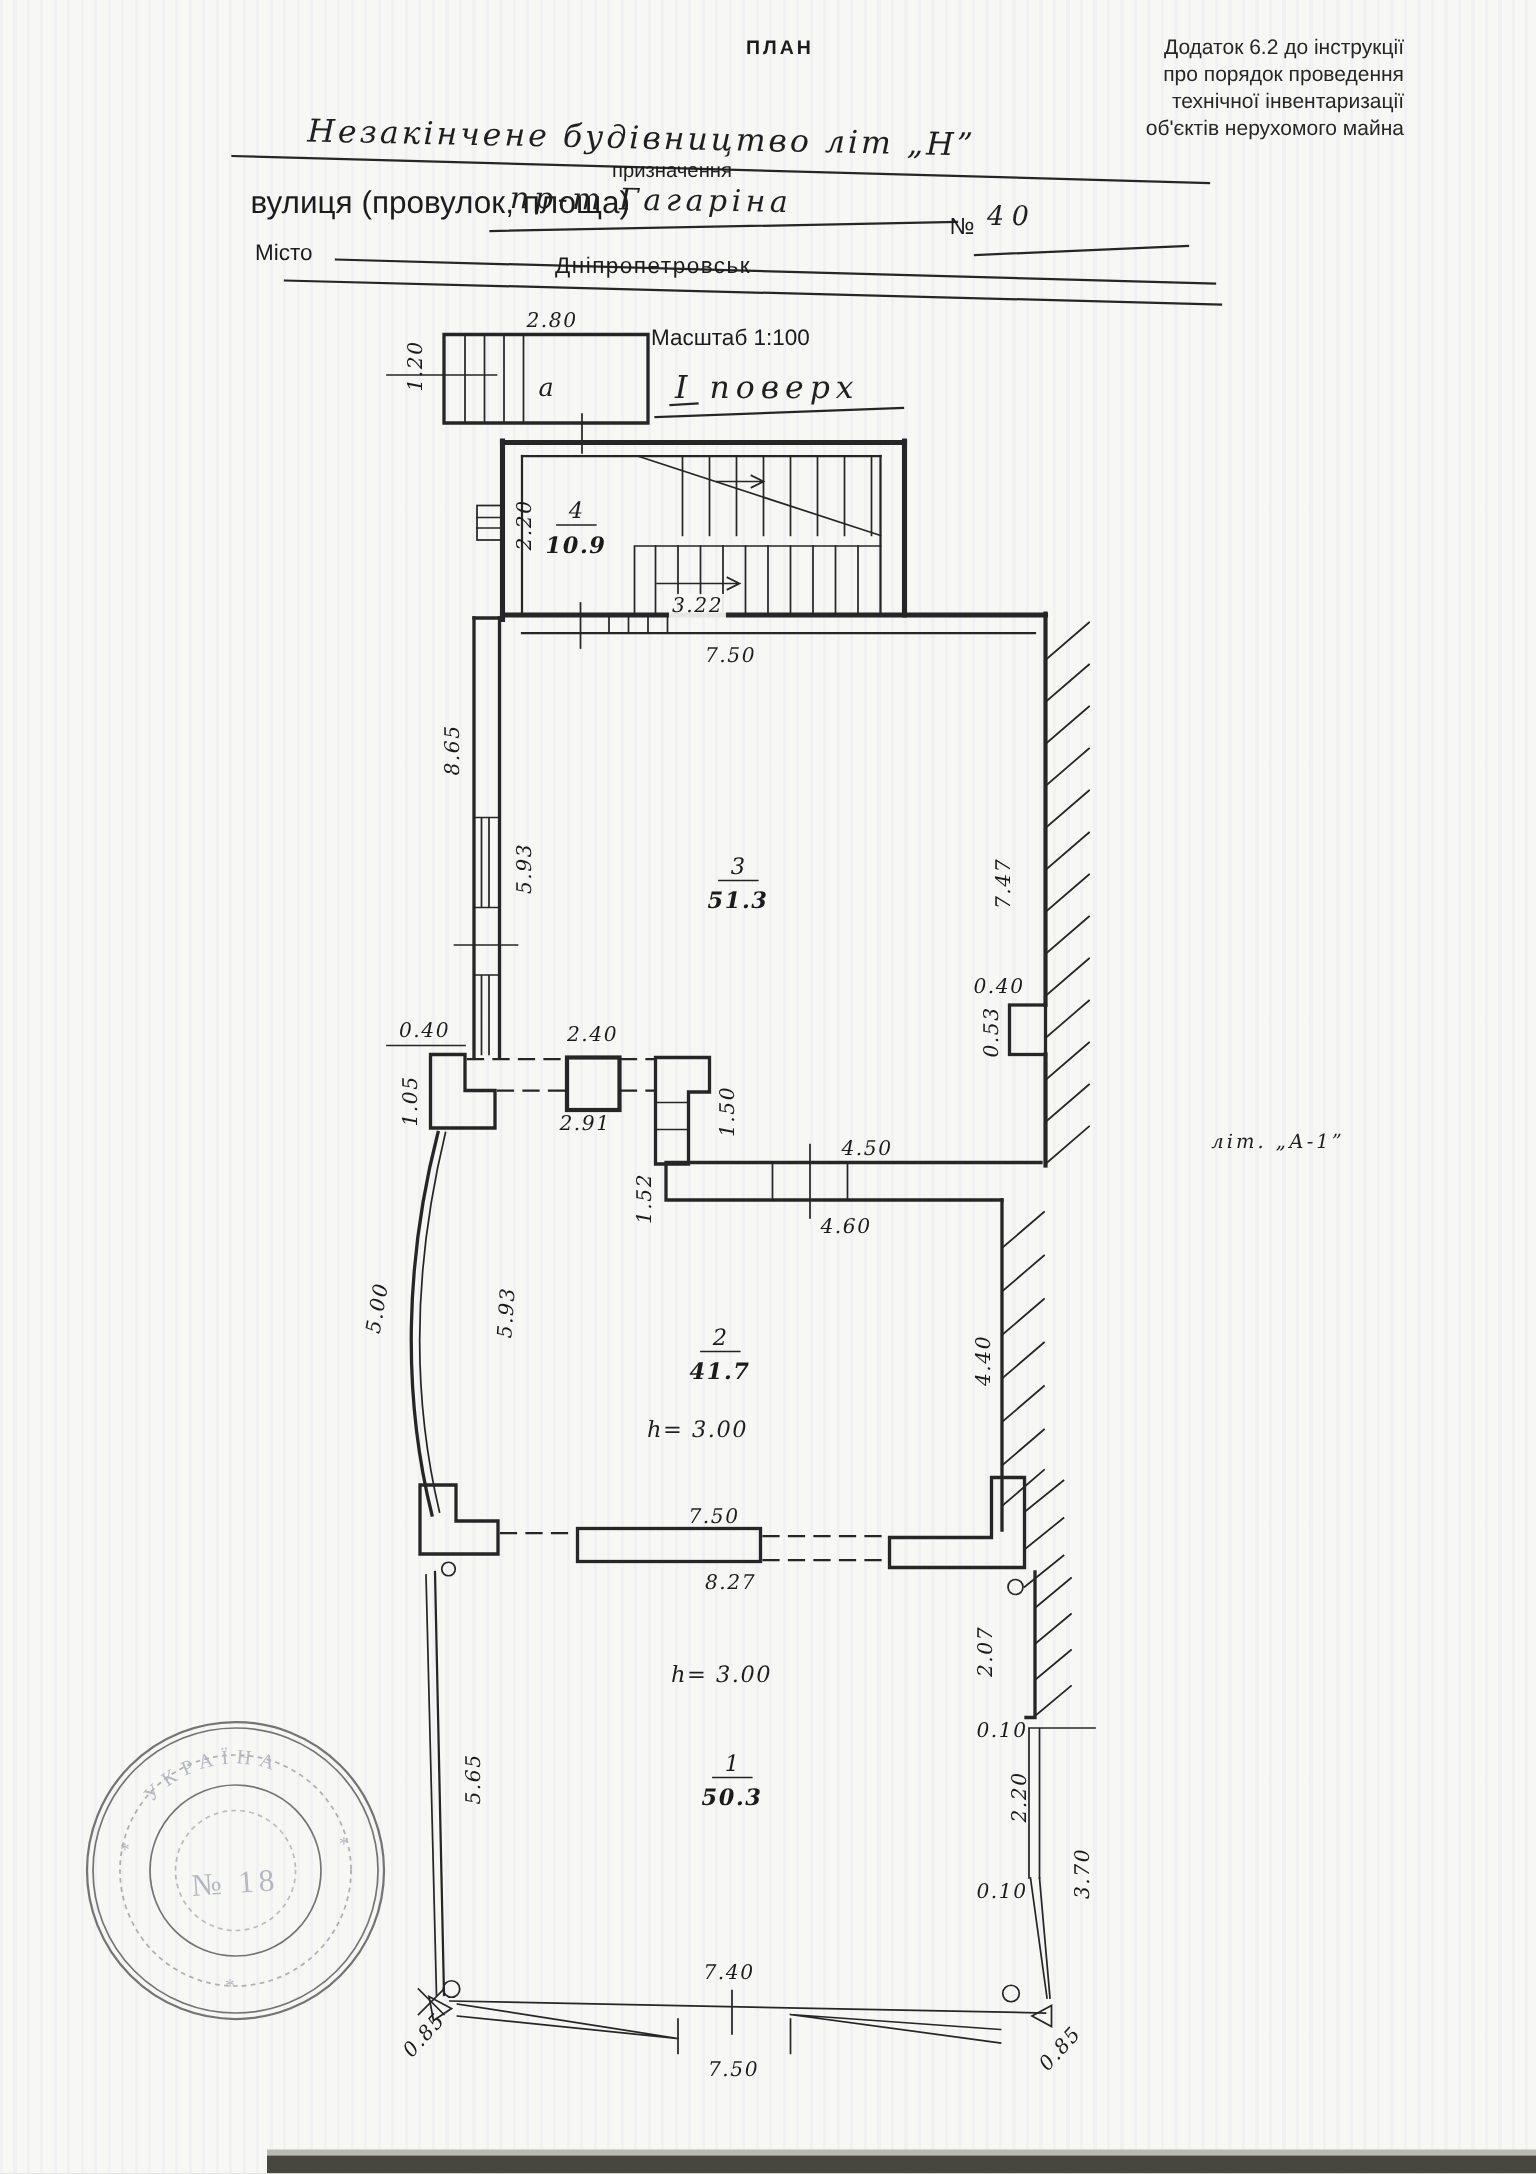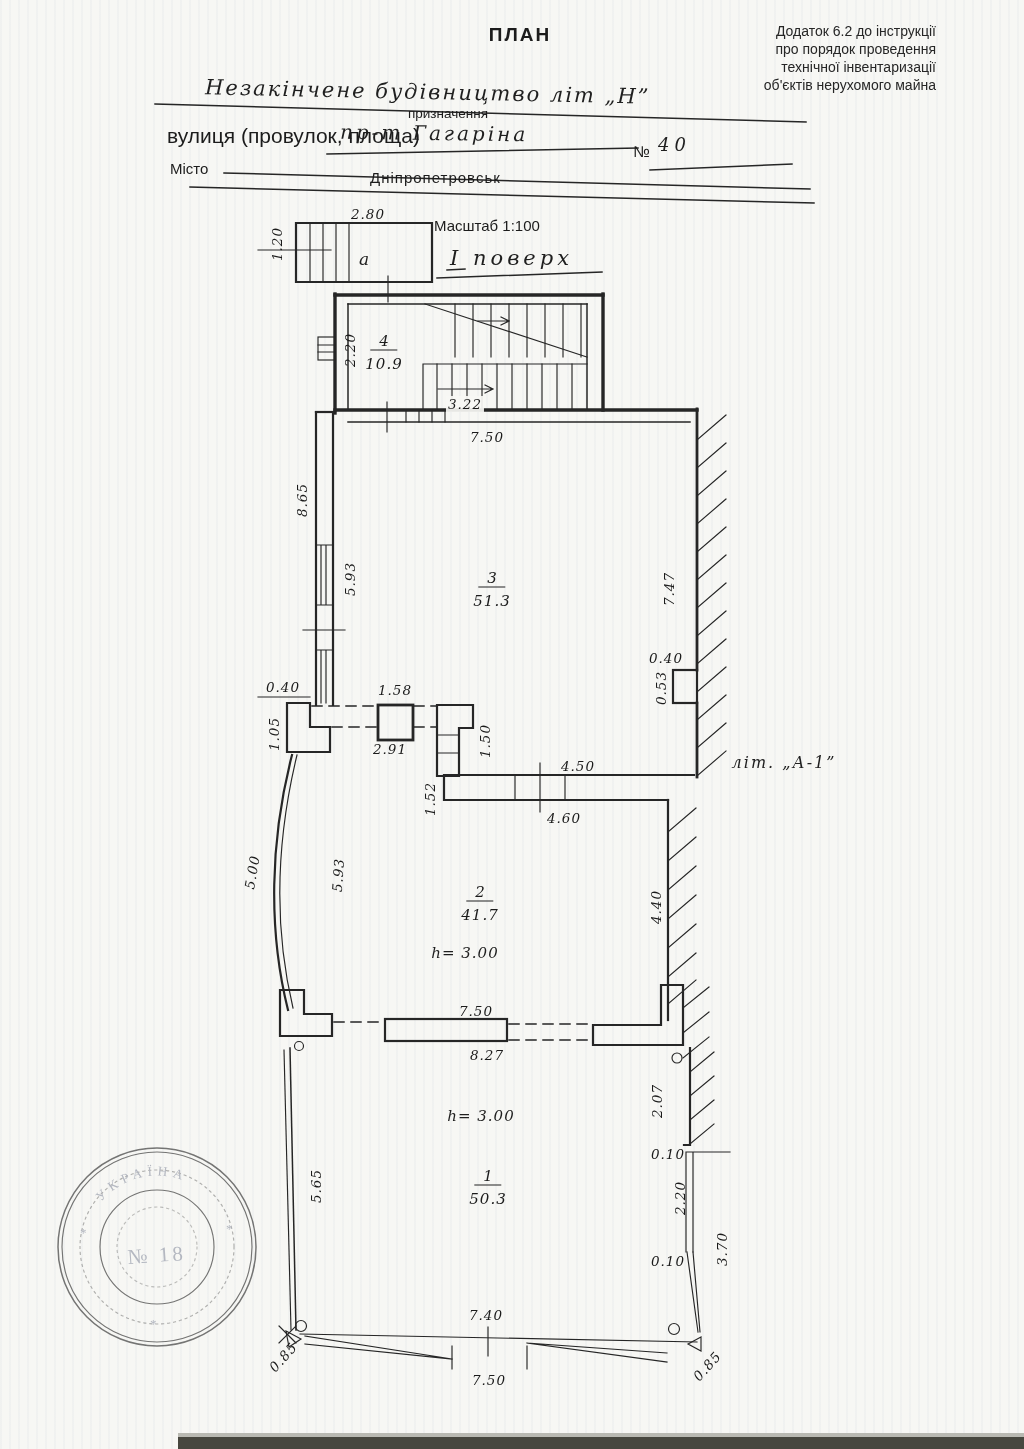--- a/index.html
+++ b/index.html
@@ -18,21 +18,21 @@
   .r90{transform:translate(-50%,-50%) rotate(-90deg);}
   .r80{transform:translate(-50%,-50%) rotate(-80deg);}
   .r86{transform:translate(-50%,-50%) rotate(-86deg);}
   .r48{transform:translate(-50%,-50%) rotate(-48deg);}
   .bg{background:rgba(247,247,244,.92);padding:0 2px;}
   .hand{font-family:"DejaVu Serif", serif;font-style:italic;color:#1f1f1f;}
   .print{font-family:"Liberation Sans", sans-serif;}
   .frac{position:absolute;transform:translate(-50%,-50%);display:flex;flex-direction:column;align-items:center;
         font:italic 15px "DejaVu Serif", serif;color:#1b1b1b;}
   .frac .num{padding:0 9px 1px;border-bottom:1.6px solid #222;line-height:16px;}
-  .frac .den{padding-top:5px;line-height:16px;letter-spacing:1px;}
+  .frac .den{padding-top:5px;line-height:16px;letter-spacing:1px;font-weight:bold;}
   .annex{line-height:18px;font-size:14px;text-align:right;color:#262626;}
   .annex span{display:block;}
   .stamp-txt{font-family:"Liberation Serif", serif;fill:#8d93a3;}
   .scan-bar{position:absolute;left:178px;top:1437px;width:846px;height:12px;background:#47473f;}
   .scan-bar2{position:absolute;left:178px;top:1433px;width:846px;height:4px;background:#b9b9b2;}
 </style>
 </head>
 <body>
 
 <div class="page">
@@ -178,36 +178,36 @@
     </g>
   </svg>
 
   <div class="abs annex" style="left:640px;top:22px;width:296px;">
     <span>Додаток 6.2 до інструкції</span>
     <span>про порядок проведення</span>
     <span>технічної інвентаризації</span>
     <span>об'єктів нерухомого майна</span>
   </div>
 
-  <div class="abs print" style="left:330px;top:24px;width:380px;text-align:center;font-size:19px;font-weight:bold;letter-spacing:2px;">ПЛАН</div>
+  <div class="abs print" style="left:330px;top:24px;width:380px;text-align:center;font-size:13px;font-weight:bold;letter-spacing:2px;">ПЛАН</div>
 
   <div class="abs hand" style="left:205px;top:80px;font-size:21px;letter-spacing:2px;transform:rotate(1.2deg);">Незакінчене будівництво літ „Н”</div>
   <div class="abs print" style="left:408px;top:106px;font-size:13.5px;">призначення</div>
 
   <div class="abs print" style="left:167px;top:124px;font-size:21px;text-align:center;">вулиця (провулок, площа)</div>
   <div class="abs hand" style="left:340px;top:121px;font-size:20px;letter-spacing:3px;transform:rotate(0.8deg);">пр-т Гагаріна</div>
   <div class="abs print" style="left:633px;top:143px;font-size:15.5px;">№</div>
   <div class="abs hand" style="left:658px;top:134px;font-size:18px;letter-spacing:5px;">40</div>
 
   <div class="abs print" style="left:170px;top:160px;font-size:15px;text-align:right;">Місто</div>
   <div class="abs print" style="left:370px;top:169px;font-size:15px;letter-spacing:1px;">Дніпропетровськ</div>
 
   <div class="abs print" style="left:434px;top:217px;font-size:15px;">Масштаб 1:100</div>
   <div class="abs hand" style="left:450px;top:246px;font-size:21px;letter-spacing:4px;">І поверх</div>
-  <div class="lbl hand" style="left:784px;top:762px;font-size:16px;letter-spacing:2px;">літ. „А-1”</div>
+  <div class="lbl hand" style="left:852px;top:762px;font-size:13px;letter-spacing:2px;">літ. „А-1”</div>
 
   <div class="lbl hand" style="left:364px;top:259px;font-size:17px;">a</div>
 
   <div class="frac" style="left:384px;top:352px;">
     <span class="num">4</span>
     <span class="den">10.9</span>
   </div>
   <div class="frac" style="left:492px;top:589px;">
     <span class="num">3</span>
     <span class="den">51.3</span>
@@ -228,21 +228,21 @@
   <div class="lbl dim r90" style="left:350px;top:350px;">2.20</div>
   <div class="lbl dim bg" style="left:465px;top:404px;">3.22</div>
   <div class="lbl dim" style="left:487px;top:437px;">7.50</div>
   <div class="lbl dim r90" style="left:302px;top:500px;">8.65</div>
   <div class="lbl dim r90" style="left:350px;top:579px;">5.93</div>
   <div class="lbl dim r90" style="left:669px;top:589px;">7.47</div>
   <div class="lbl dim" style="left:666px;top:658px;">0.40</div>
   <div class="lbl dim r90" style="left:661px;top:688px;">0.53</div>
   <div class="lbl dim" style="left:283px;top:687px;">0.40</div>
   <div class="lbl dim r90" style="left:274px;top:734px;">1.05</div>
-  <div class="lbl dim" style="left:395px;top:690px;">1.58</div>
+  <div class="lbl dim" style="left:395px;top:690px;">2.40</div>
   <div class="lbl dim" style="left:390px;top:749px;">2.91</div>
   <div class="lbl dim r90" style="left:485px;top:741px;">1.50</div>
   <div class="lbl dim r90" style="left:430px;top:799px;">1.52</div>
   <div class="lbl dim" style="left:578px;top:766px;">4.50</div>
   <div class="lbl dim" style="left:564px;top:818px;">4.60</div>
   <div class="lbl dim r80" style="left:252px;top:872px;">5.00</div>
   <div class="lbl dim r86" style="left:338px;top:875px;">5.93</div>
   <div class="lbl dim r90" style="left:656px;top:907px;">4.40</div>
   <div class="lbl dim" style="left:476px;top:1011px;">7.50</div>
   <div class="lbl dim" style="left:487px;top:1055px;">8.27</div>

